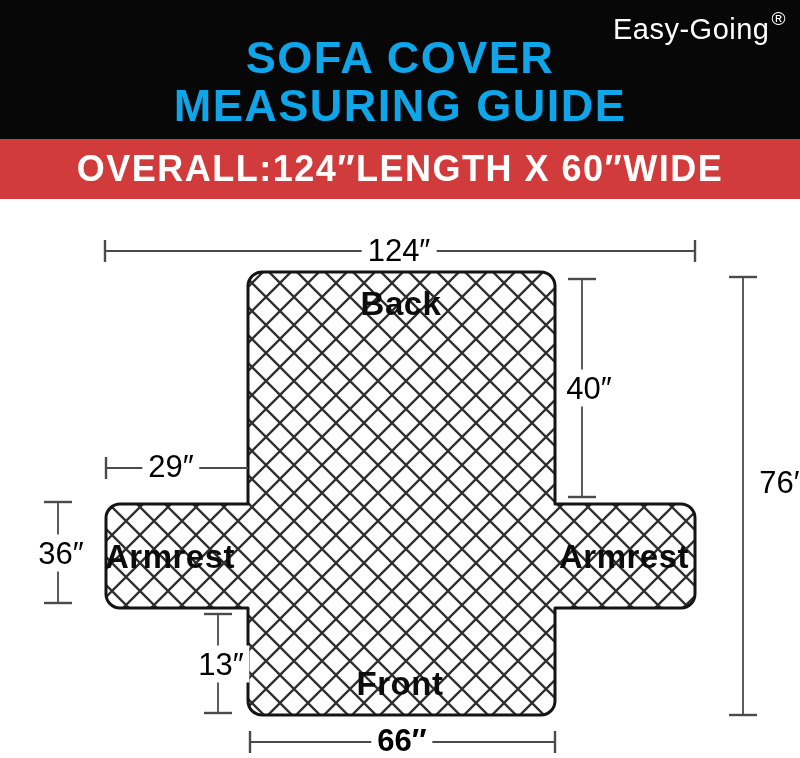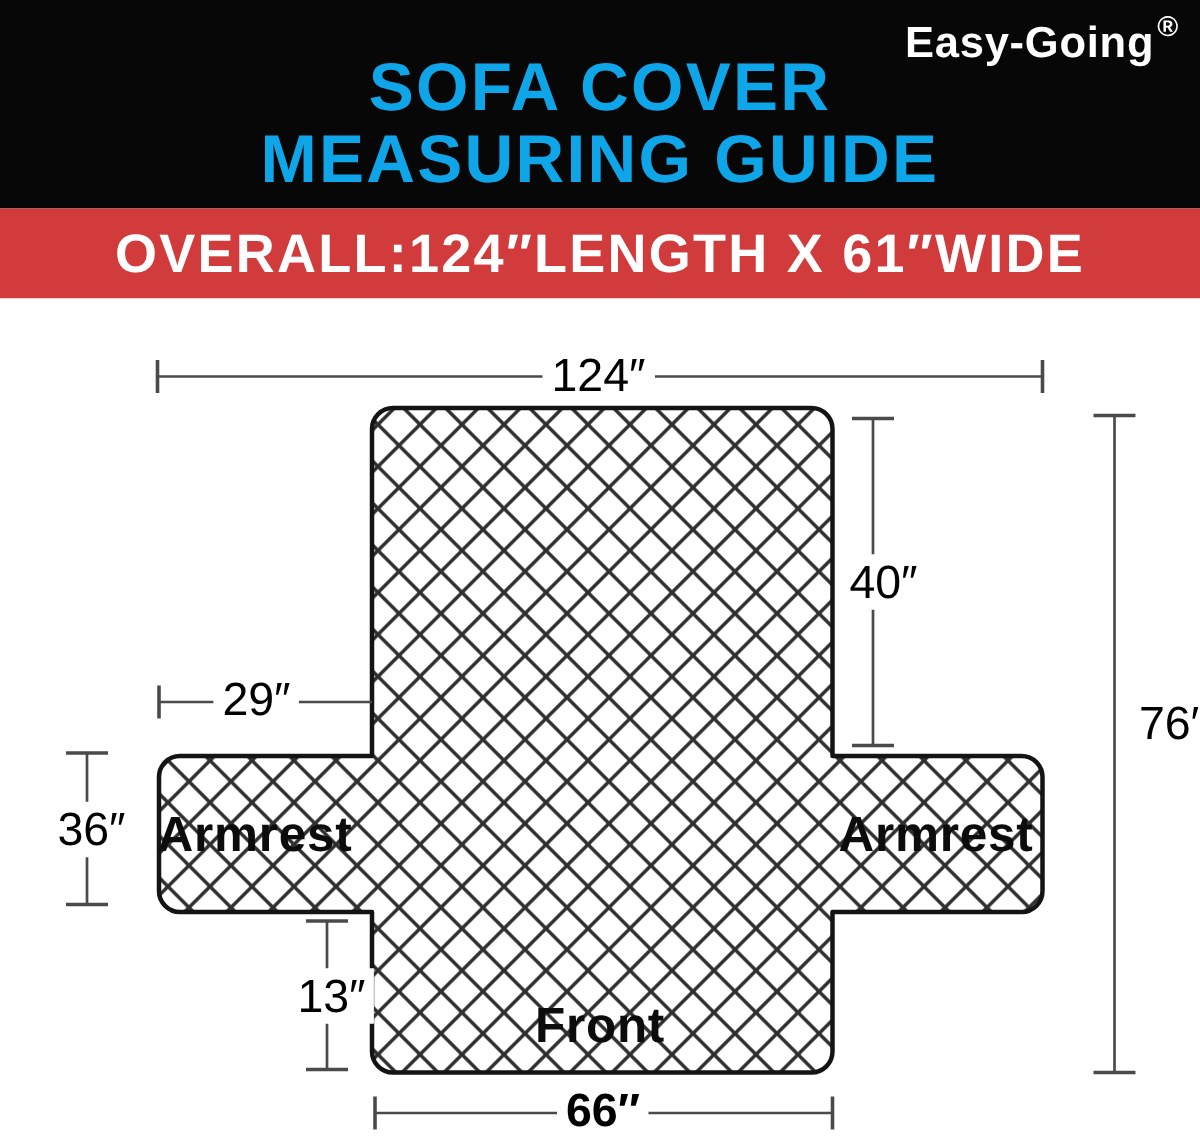--- a/index.html
+++ b/index.html
@@ -7,21 +7,21 @@
     position:relative;width:800px;height:758px;overflow:hidden;
     background:#ffffff;font-family:"Liberation Sans",sans-serif;
   }
   
   .header{
     position:absolute;left:0;top:0;width:800px;height:139px;
     background:#070707;
   }
   .brand{
     position:absolute;right:14px;top:8px;color:#ffffff;
-    font-size:29px;font-weight:700;letter-spacing:.5px;white-space:nowrap;
+    font-size:29px;font-weight:400;letter-spacing:.5px;white-space:nowrap;
   }
   .brand sup{font-size:19px;vertical-align:14px;margin-left:2px;}
   .title{
     position:absolute;left:0;top:34px;width:100%;margin:0;
     text-align:center;color:#0ea5e9;font-weight:700;
     font-size:45px;line-height:48px;letter-spacing:1.5px;
   }
   .title .title-line{display:block;}
   
   .banner{
@@ -52,21 +52,21 @@
     <div class="brand">
       <span>Easy-Going</span><sup>®</sup>
     </div>
     <h1 class="title">
       <span class="title-line">SOFA COVER</span>
       <span class="title-line">MEASURING GUIDE</span>
     </h1>
   </header>
 
   <div class="banner">
-    <span>OVERALL:124″LENGTH X 61″WIDE</span>
+    <span>OVERALL:124″LENGTH X 60″WIDE</span>
   </div>
 
   <div class="diagram">
 
     <svg class="diagram-svg" width="800" height="559" viewBox="0 0 800 559">
       <defs>
         <pattern id="quilt" width="28" height="28" patternUnits="userSpaceOnUse">
           <rect width="28" height="28" fill="#ffffff"></rect>
           <path d="M0 0 L28 28 M28 0 L0 28" stroke="#2f2f2f" stroke-width="2.3" fill="none"></path>
         </pattern>
@@ -108,20 +108,21 @@
           <line x1="204" y1="514" x2="232" y2="514" stroke-width="2.4"></line>
         </g>
         <g>
           <line x1="250" y1="543" x2="555" y2="543"></line>
           <line x1="250" y1="532" x2="250" y2="554" stroke-width="2.4"></line>
           <line x1="555" y1="532" x2="555" y2="554" stroke-width="2.4"></line>
         </g>
       </g>
     </svg>
 
+    <span class="part" style="left:401px;top:104px;">Back</span>
     <span class="part" style="left:170px;top:357px;">Armrest</span>
     <span class="part" style="left:624px;top:357px;">Armrest</span>
     <span class="part" style="left:400px;top:484px;">Front</span>
 
     <span class="dim" style="left:399px;top:51px;">124″</span>
     <span class="dim" style="left:589px;top:189px;">40″</span>
     <span class="dim" style="left:750px;top:283px;margin-left:32px;">76″</span>
     <span class="dim" style="left:171px;top:267px;">29″</span>
     <span class="dim" style="left:61px;top:354px;">36″</span>
     <span class="dim" style="left:221px;top:465px;">13″</span>

